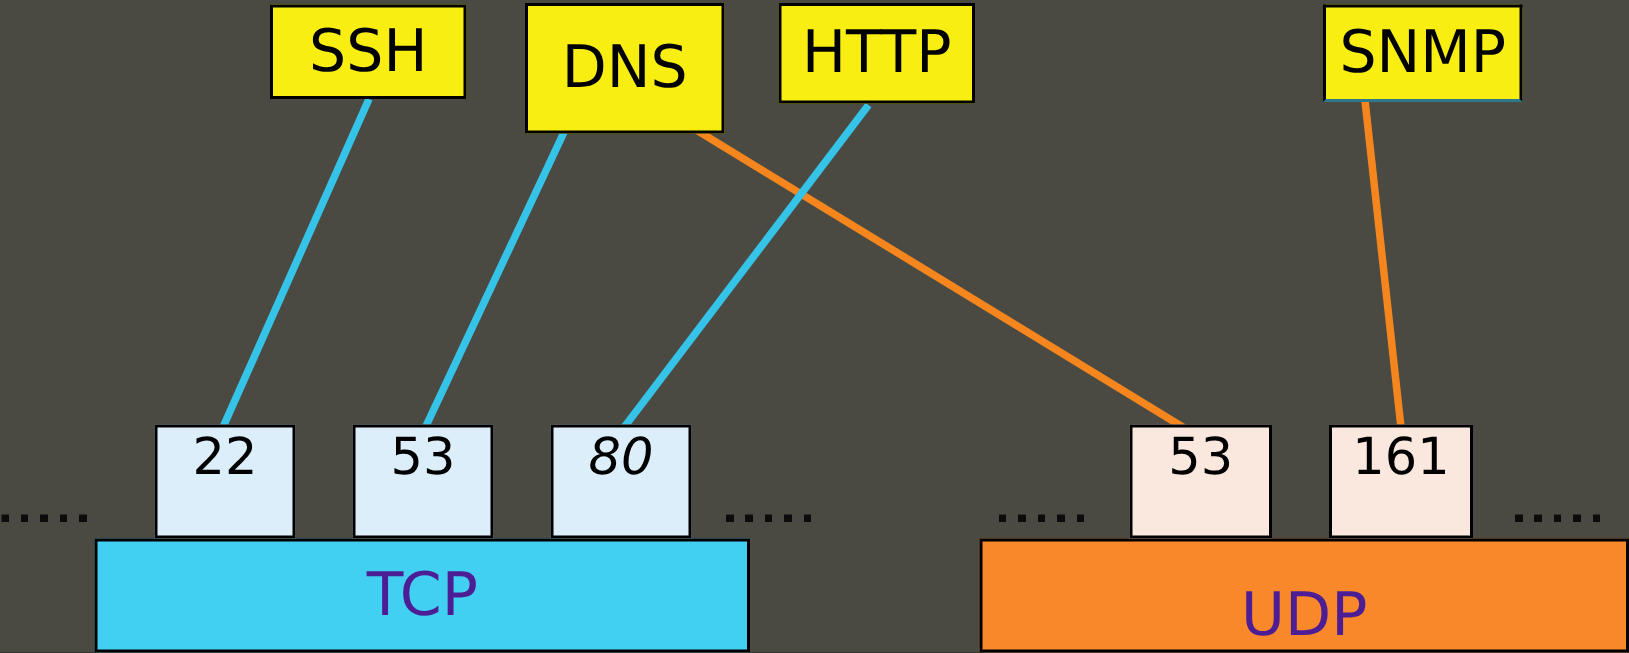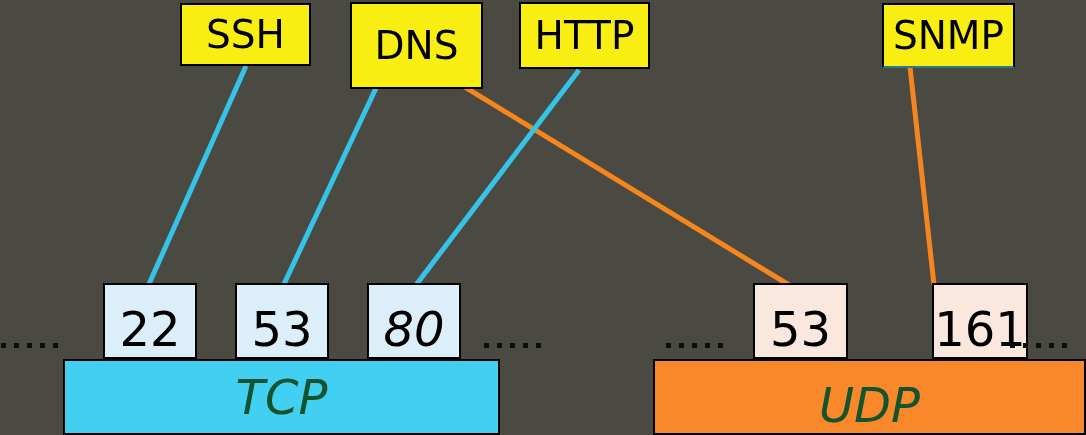--- a/index.html
+++ b/index.html
@@ -38,44 +38,43 @@
   #proto-http { left: 519px; top: 2px; width: 131px; height: 67px; }
   #proto-snmp { left: 840px; top: 3px; width: 133px; height: 65px; border-bottom-color: #2e7a8a; margin-left: 42px; }
 
   
   .bar {
     position: absolute;
     top: 359px;
     height: 76px;
     display: flex; align-items: center; justify-content: center;
     border: 2px solid #000;
-    color: #14532d;
-    font-size: 48px;
-    font-style: italic;
+    color: #4c1d95;
+    font-size: 40px;
   }
   #bar-tcp { left: 63px;  width: 437px; background: #41d0f1; }
   #bar-udp { left: 653px; width: 433px; background: #f8882a; align-items: flex-end; }
 
   
   .port {
     position: absolute;
     top: 283px;
     height: 76px;
-    display: flex; align-items: flex-end; justify-content: center;
+    display: flex; align-items: flex-start; justify-content: center;
     border: 2px solid #000;
     color: #000;
-    font-size: 48px;
+    font-size: 34px;
   }
   .port-tcp { background: #dbeef9; }
   .port-udp { background: #fae8de; }
   #port-tcp-22  { left: 103px; width: 94px; }
   #port-tcp-53  { left: 235px; width: 94px; }
   #port-tcp-80  { left: 367px; width: 94px; font-style: italic; }
   #port-udp-53  { left: 753px; width: 95px; }
-  #port-udp-161 { left: 886px; width: 96px; margin-left: 46px; }
+  #port-udp-161 { left: 886px; width: 96px; }
 
   
   .dots {
     position: absolute;
     top: 343px;
     width: 58px;
     height: 5px;
     background: repeating-linear-gradient(to right, #0c0c0c 0 5px, transparent 5px 13px);
   }
   #dots-far-left  { left: 1px; }

